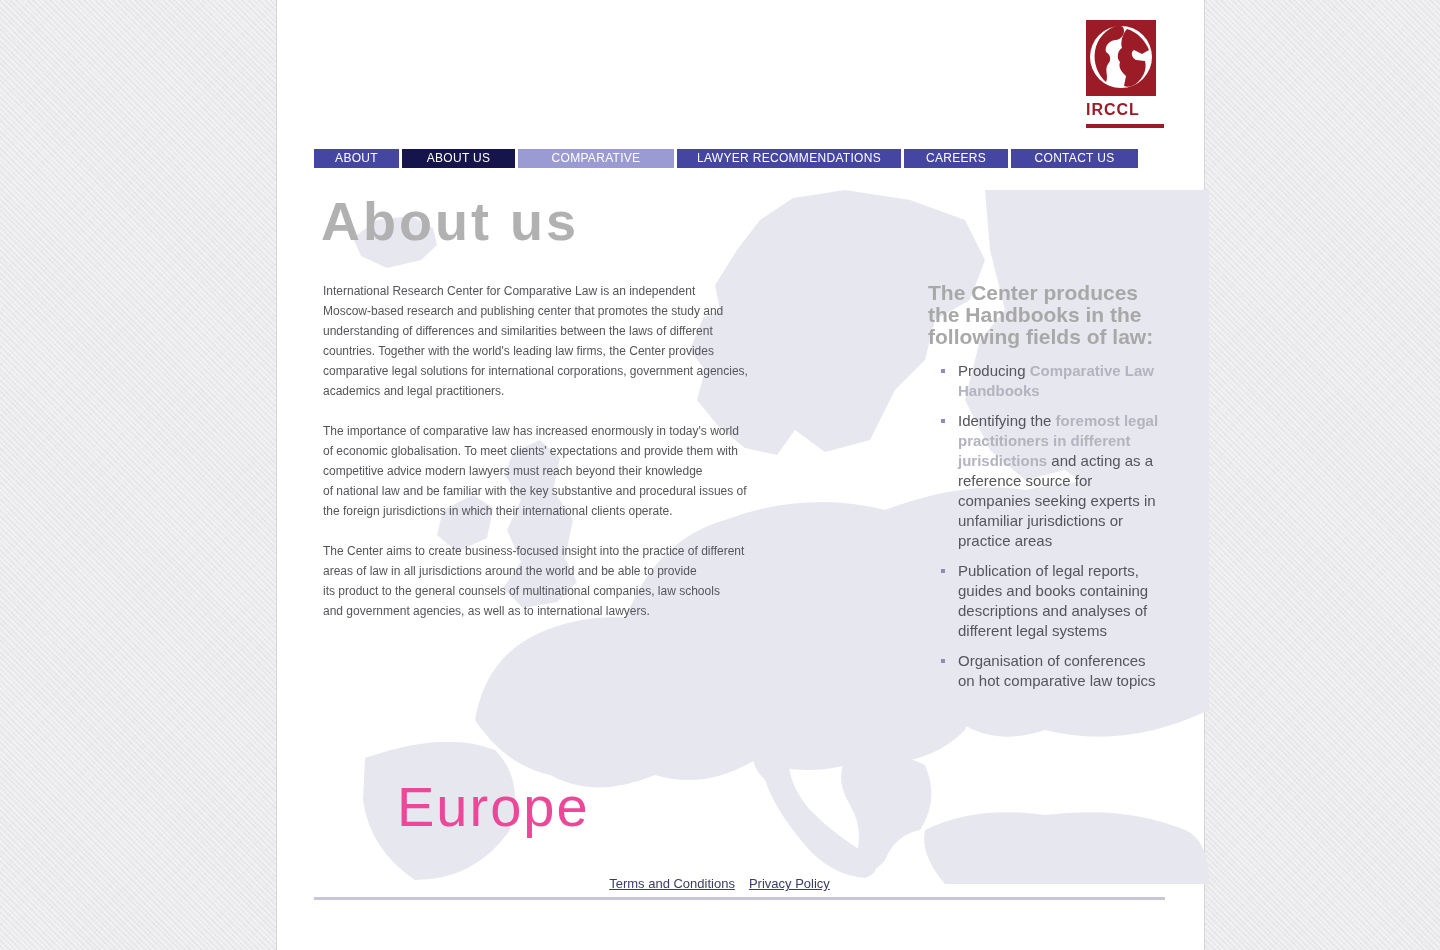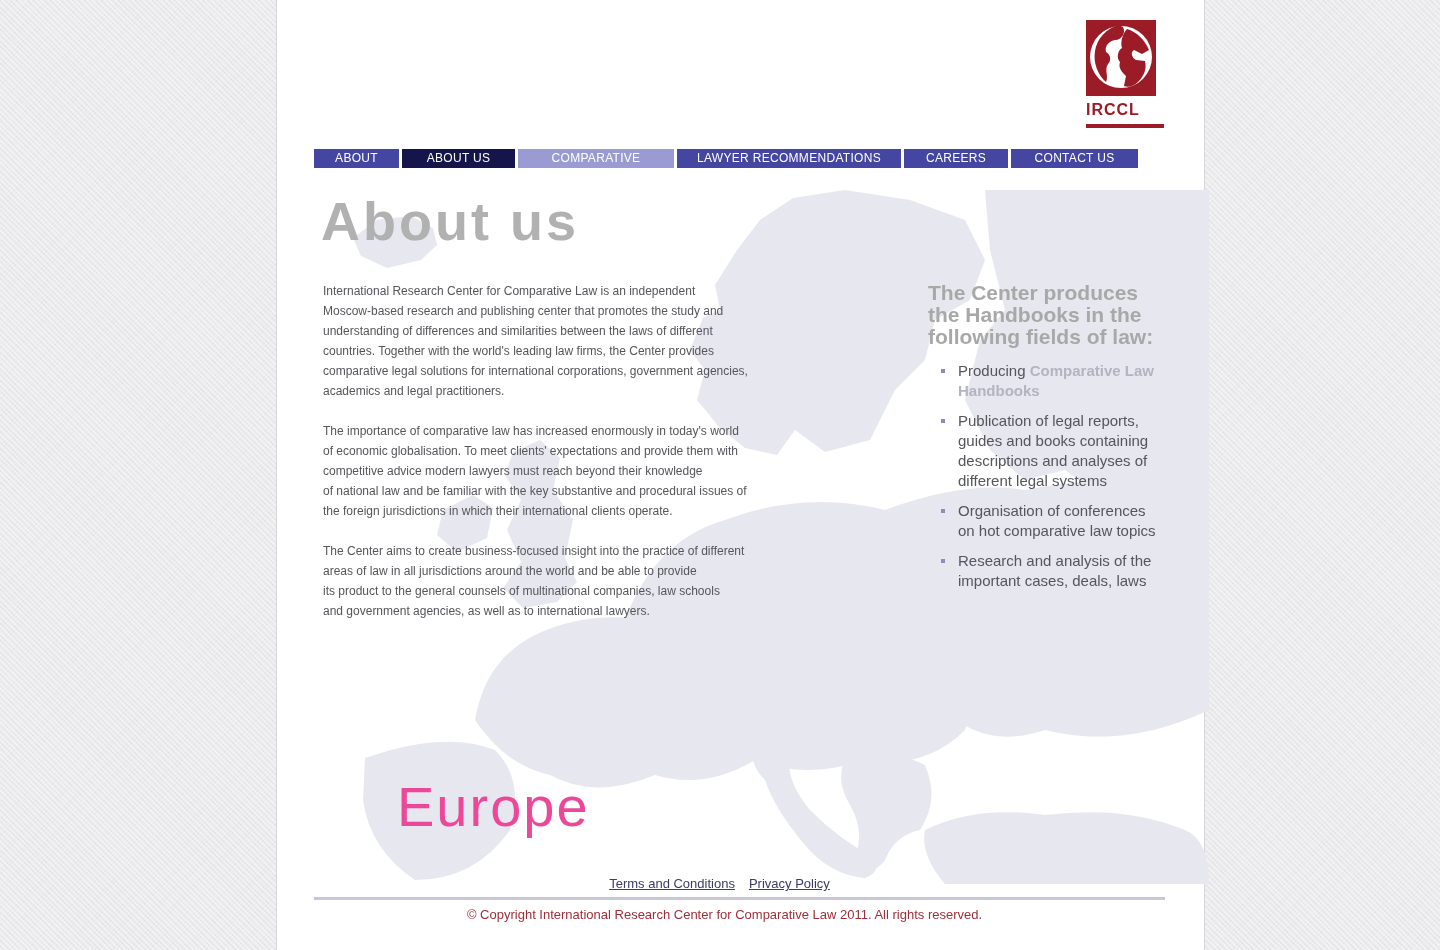--- a/index.html
+++ b/index.html
@@ -170,26 +170,25 @@
 its product to the general counsels of multinational companies, law schools
 and government agencies, as well as to international lawyers.</p>
   </div>
 
   <div class="sidebar">
     <div class="sidebar-heading prewrap">The Center produces
 the Handbooks in the
 following fields of law:</div>
     <ul>
         <li class="side-item"><span>Producing </span><span class="side-link">Comparative Law Handbooks</span></li>
+        <li class="side-item"><span>Identifying the </span><span class="side-link">foremost legal practitioners in different jurisdictions</span><span> and acting as a reference source for companies seeking experts in unfamiliar jurisdictions or practice areas</span></li>
         <li class="side-item"><span>Publication of legal reports, guides and books containing descriptions and analyses of different legal systems</span></li>
         <li class="side-item"><span>Organisation of conferences on hot comparative law topics</span></li>
-        <li class="side-item"><span>Research and analysis of the important cases, deals, laws</span></li>
       </ul>
   </div>
 
   <div class="footer-links">
       <a href="#" class="footer-link">Terms and Conditions</a>
       <a href="#" class="footer-link">Privacy Policy</a>
     </div>
   <div class="divider"></div>
-  <div class="copyright">© Copyright International Research Center for Comparative Law 2011. All rights reserved.</div>
 
 </div>
 
 </body></html>

